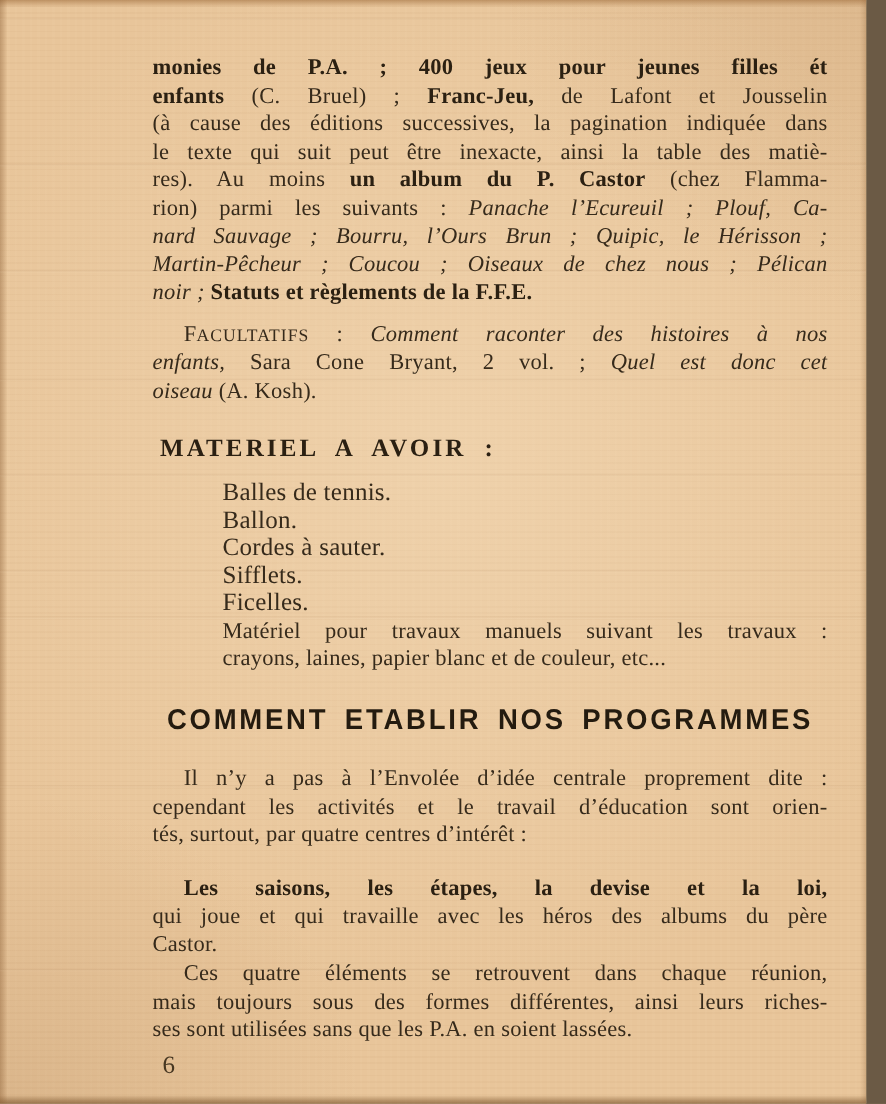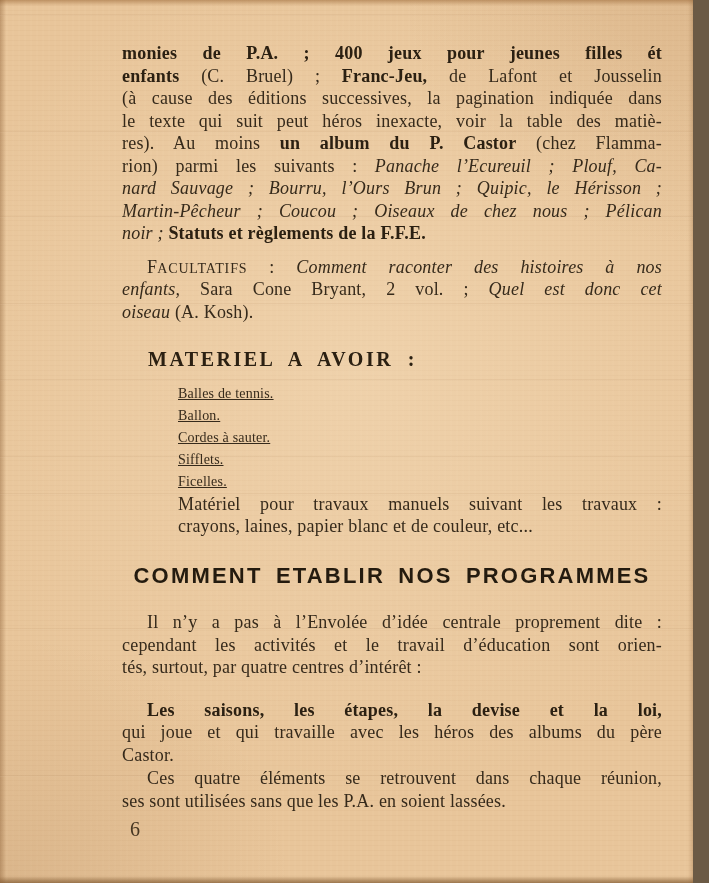--- a/index.html
+++ b/index.html
@@ -42,24 +42,23 @@
   .s-b{font-weight:bold;color:#2b2012;}
   .s-i{font-style:italic;}
   .s-sc2{font-size:0.78em;letter-spacing:0.06em;}
 
   .p-facultatifs{margin-top:11px;}
   .h-serif{
     margin-top:23px;
     font-weight:bold;font-size:20px;line-height:26px;
     letter-spacing:2.5px;word-spacing:7px;color:#2b2012;
     padding-left:6px;
-    margin-left:20px;
   }
   .list{margin-top:11px;padding-left:56px;}
-  .list-item{height:22px;line-height:22px;font-size:14px;letter-spacing:0.2px;text-decoration:underline;}
+  .list-item{height:22px;line-height:22px;font-size:20px;letter-spacing:0.2px;}
   .p-materiel{padding-left:56px;}
   .p-materiel .line{height:22px;line-height:22px;}
   .h-sans{
     margin-top:25px;
     font-family:"Liberation Sans","DejaVu Sans",sans-serif;
     font-weight:800;font-size:22px;line-height:28px;
     letter-spacing:2.2px;word-spacing:5px;
     color:#241b0f;text-align:center;
     transform:scaleY(1.04);
   }
@@ -89,21 +88,21 @@
   <div class="crease" style="top:493px"></div>
   <div class="crease" style="top:628px"></div>
   <div class="crease" style="top:775px"></div>
 
   <div class="text-column">
 
     <div class="para p-continuation">
         <div class="line"><span class="s-b">monies de P.A. ; 400 jeux pour jeunes filles ét</span></div>
         <div class="line"><span class="s-b">enfants</span><span> (C. Bruel) ; </span><span class="s-b">Franc-Jeu,</span><span> de Lafont et Jousselin</span></div>
         <div class="line"><span>(à cause des éditions successives, la pagination indiquée dans</span></div>
-        <div class="line"><span>le texte qui suit peut héros inexacte, voir la table des matiè-</span></div>
+        <div class="line"><span>le texte qui suit peut être inexacte, ainsi la table des matiè-</span></div>
         <div class="line"><span>res). Au moins </span><span class="s-b">un album du P. Castor</span><span> (chez Flamma-</span></div>
         <div class="line"><span>rion) parmi les suivants : </span><span class="s-i">Panache l’Ecureuil ; Plouf, Ca-</span></div>
         <div class="line"><span class="s-i">nard Sauvage ; Bourru, l’Ours Brun ; Quipic, le Hérisson ;</span></div>
         <div class="line"><span class="s-i">Martin-Pêcheur ; Coucou ; Oiseaux de chez nous ; Pélican</span></div>
         <div class="line last"><span class="s-i">noir ; </span><span class="s-b">Statuts et règlements de la F.F.E.</span></div>
       </div>
       <div class="para p-facultatifs">
         <div class="line indent"><span>F</span><span class="s-sc2">ACULTATIFS</span><span> : </span><span class="s-i">Comment raconter des histoires à nos</span></div>
         <div class="line"><span class="s-i">enfants,</span><span> Sara Cone Bryant, 2 vol. ; </span><span class="s-i">Quel est donc cet</span></div>
         <div class="line last"><span class="s-i">oiseau</span><span> (A. Kosh).</span></div>
@@ -126,17 +125,18 @@
         <div class="line"><span>cependant les activités et le travail d’éducation sont orien-</span></div>
         <div class="line last"><span>tés, surtout, par quatre centres d’intérêt :</span></div>
       </div>
       <div class="para p-centres">
         <div class="line indent"><span class="s-b">Les saisons, les étapes, la devise et la loi,</span></div>
         <div class="line"><span>qui joue et qui travaille avec les héros des albums du père</span></div>
         <div class="line last"><span>Castor.</span></div>
       </div>
       <div class="para p-conclusion">
         <div class="line indent"><span>Ces quatre éléments se retrouvent dans chaque réunion,</span></div>
+        <div class="line"><span>mais toujours sous des formes différentes, ainsi leurs riches-</span></div>
         <div class="line last"><span>ses sont utilisées sans que les P.A. en soient lassées.</span></div>
       </div>
       <div class="page-num">6</div>
   </div>
 </div>
 
 </body></html>

